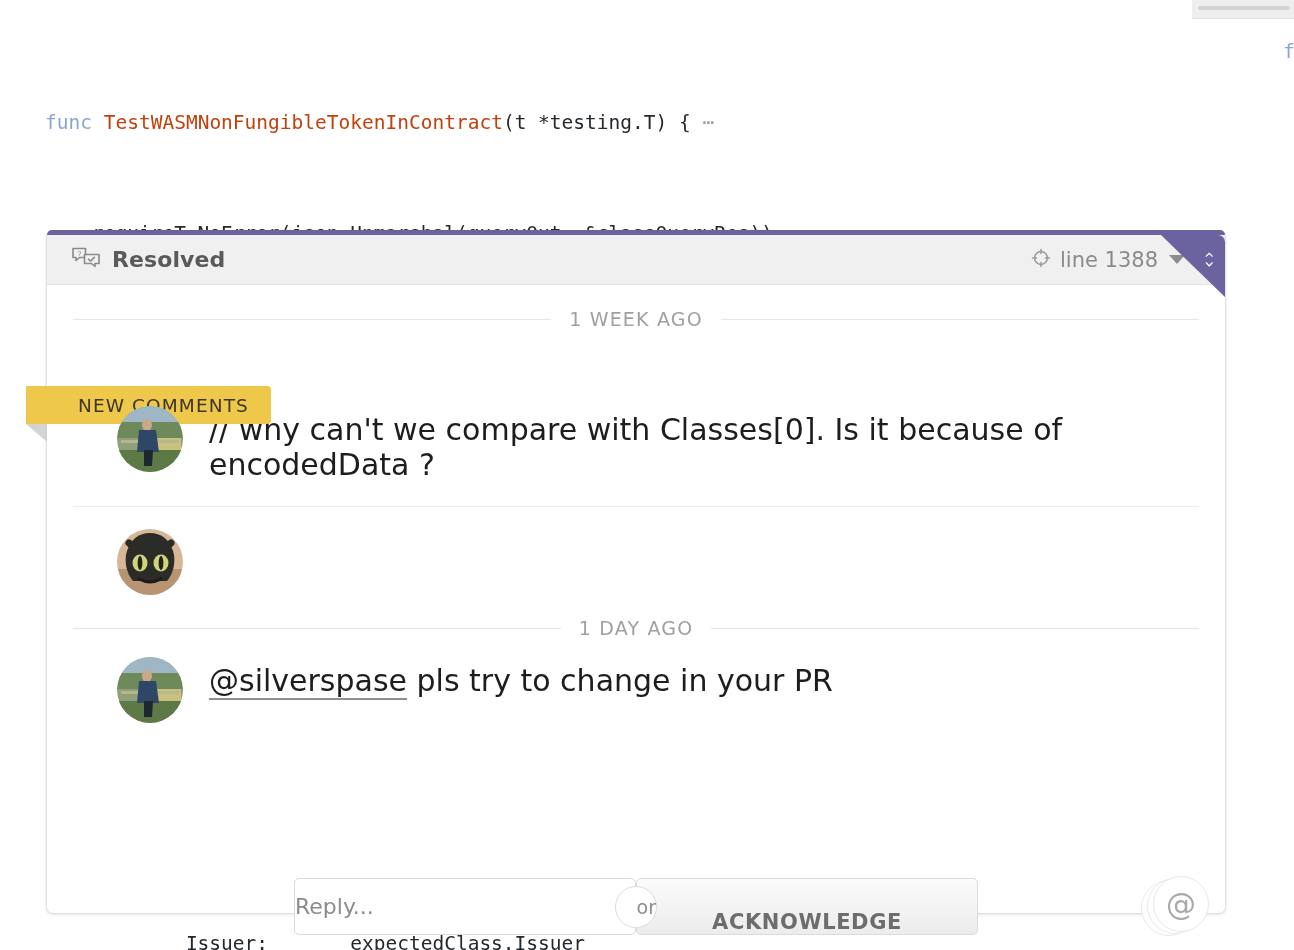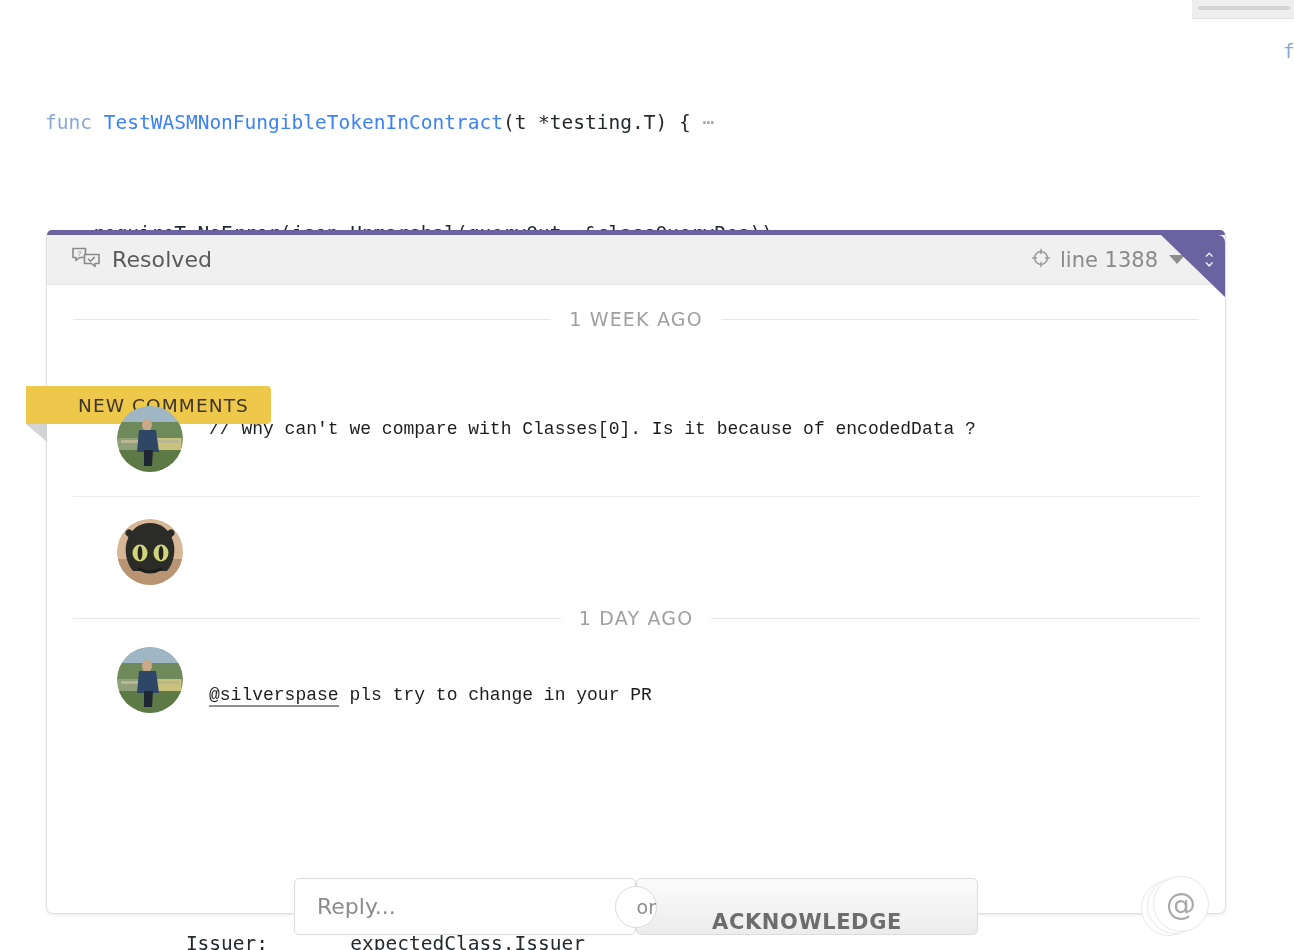--- a/index.html
+++ b/index.html
@@ -54,21 +54,21 @@
     left: 0;
     right: 0;
     font-family: "DejaVu Sans Mono", "Liberation Mono", monospace;
     font-size: 19.5px;
     line-height: 37px;
     color: #24292e;
     white-space: pre;
   }
   .code .ln { display: block; padding-left: 45px; }
   .code .kw { color: #8aa7d2; margin-top: 36px; }
-  .code .fn { color: #3b82f6; }
+  .code .fn { color: #c2410c; }
   .code .ell { color: #9aa0a6; letter-spacing: 1px; }
 
   .code-bottom {
     position: absolute;
     top: 925px;
     left: 0;
     right: 0;
     font-family: "DejaVu Sans Mono", "Liberation Mono", monospace;
     font-size: 19.5px;
     line-height: 37px;
@@ -123,20 +123,21 @@
   .hdr-left {
     display: flex;
     align-items: center;
     gap: 11px;
     padding-left: 24px;
   }
   .hdr-label {
     font-size: 22px;
     color: #5a5a5a;
     letter-spacing: 0.1px;
+    font-weight: bold;
   }
   .hdr-spacer { flex: 1; }
   .hdr-right {
     display: flex;
     align-items: center;
     gap: 9px;
     padding-right: 40px;
     color: #8c8c8c;
   }
   .hdr-line-label {
@@ -247,26 +248,25 @@
   .avatar {
     flex: 0 0 auto;
     width: 66px;
     height: 66px;
     border-radius: 50%;
     overflow: hidden;
     position: relative;
     background: #cfd6c9;
   }
   .comment-text {
-    font-size: 18px;
+    font-size: 30px;
     line-height: 35px;
     color: #1d1d1d;
     padding-top: 6px;
     max-width: 1035px;
-    font-family: Liberation Mono, monospace;
   }
   .mention {
     border-bottom: 2px solid #8f8f8f;
   }
 
   .divider {
     height: 1px;
     background: #ededed;
     margin: 24px 26px 0 26px;
   }
@@ -282,21 +282,20 @@
     gap: 0;
   }
   .reply-input {
     width: 342px;
     height: 57px;
     border: 1px solid #dcdcdc;
     border-radius: 5px;
     background: #ffffff;
     display: flex;
     align-items: center;
-    padding-left: 22px;
     font-size: 22px;
     color: #8c8c8c;
     box-sizing: border-box;
   }
   .or-badge {
     width: 42px;
     height: 42px;
     border-radius: 50%;
     border: 1px solid #dcdcdc;
     background: #ffffff;
@@ -461,21 +460,21 @@
         </svg>
       </div>
     </div>
 
     <div class="day-sep">
       <span class="rule"></span>
       <span class="lbl">1 DAY AGO</span>
       <span class="rule"></span>
     </div>
 
-    <div class="comment" style="margin-top:18px;align-items:flex-end;">
+    <div class="comment" style="margin-top:18px;">
       <div class="avatar">
         <svg width="66" height="66" viewBox="0 0 66 66">
           <defs>
             <clipPath id="cl3">
                 <circle cx="33" cy="33" r="33"></circle>
               </clipPath>
           </defs>
           <g clip-path="url(#cl3)">
             <rect width="66" height="66" fill="#8fa07a"></rect>
             <rect y="0" width="66" height="20" fill="#9fb6c4"></rect>

